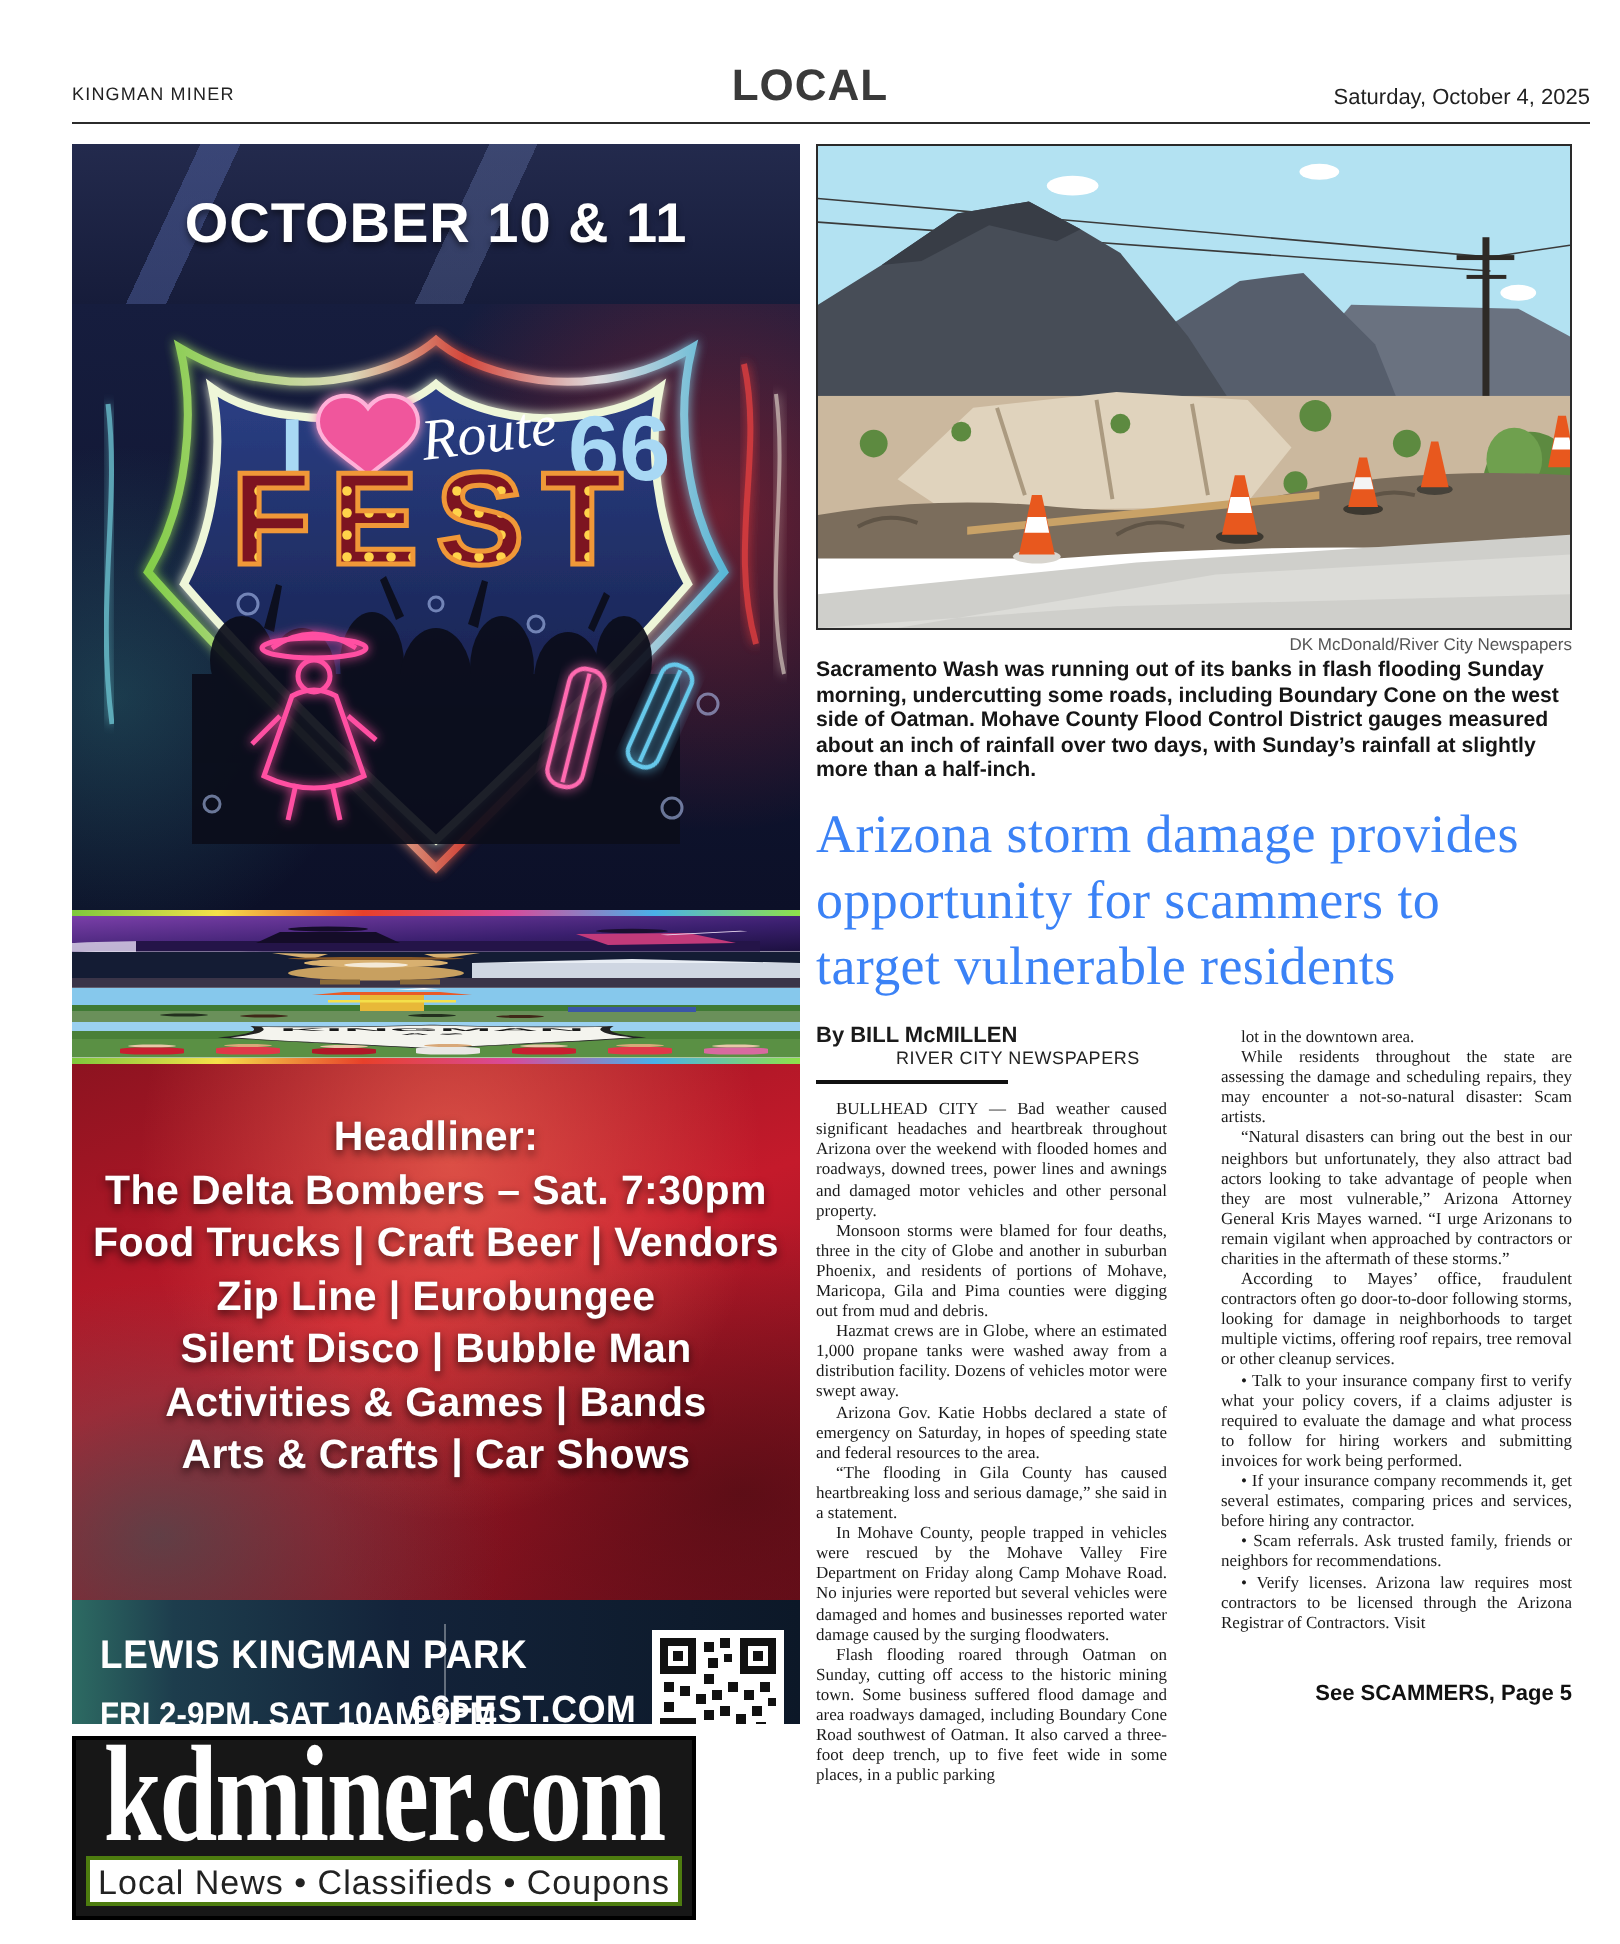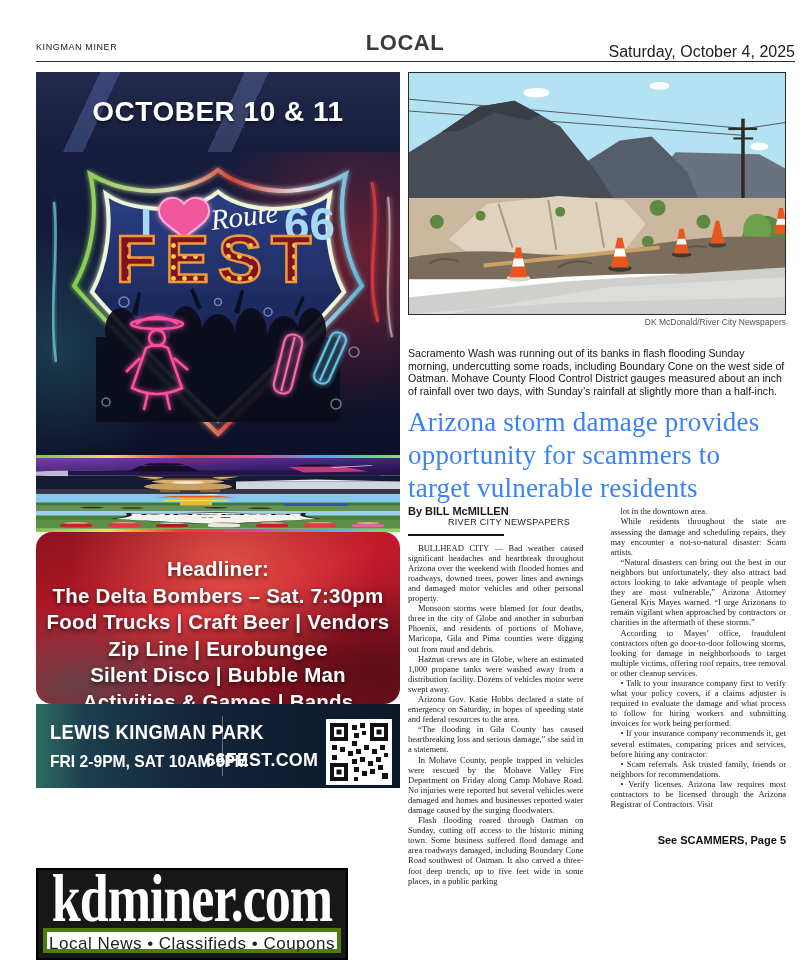--- a/index.html
+++ b/index.html
@@ -3,69 +3,69 @@
 <meta charset="utf-8">
 <style>
   html,body{margin:0;padding:0;}
   body{
     width:810px;height:972px;background:#ffffff;position:relative;overflow:hidden;
     font-family:"Liberation Sans", sans-serif;color:#1a1a1a;
   }
   
   .masthead{position:absolute;left:36px;top:42px;font-size:9px;letter-spacing:.6px;color:#222;}
   .section-title{position:absolute;left:0;right:0;top:30px;text-align:center;font-size:22px;font-weight:bold;color:#3a3a3a;letter-spacing:.5px;}
-  .page-date{position:absolute;right:15px;top:43px;font-size:16px;color:#222;}
+  .page-date{position:absolute;right:15px;top:43px;font-size:11px;color:#222;}
   .header-rule{position:absolute;left:36px;right:15px;top:61px;border-top:1.5px solid #2b2b2b;}
 
   
   .fest-ad{position:absolute;left:36px;top:72px;width:364px;height:790px;overflow:hidden;}
   .ad-top{height:80px;background:
     linear-gradient(115deg, transparent 0 16%, rgba(95,115,185,.38) 16% 21%, transparent 21% 52%, rgba(125,145,205,.28) 52% 58%, transparent 58%),
     linear-gradient(#232a4d,#161c3a);
     display:flex;align-items:center;justify-content:center;}
   .ad-dates{font-size:28px;font-weight:bold;color:#fff;letter-spacing:.5px;text-shadow:0 2px 3px rgba(0,0,0,.5);}
   .ad-shield{height:303px;position:relative;background:
     radial-gradient(circle at 88% 35%, rgba(215,40,45,.45), transparent 42%),
     radial-gradient(circle at 6% 65%, rgba(70,200,185,.22), transparent 32%),
     linear-gradient(#161d3e,#0c1028);}
   .ad-shield svg{position:absolute;inset:0;}
   .rainbow{height:3px;background:linear-gradient(90deg,#7ec83c,#f5e04a,#e8402a,#d84a9a,#4ab0e8,#8fe04a);}
   .ad-photos{height:71px;display:flex;flex-direction:column;}
   .tile{flex:1 1 0;position:relative;overflow:hidden;}
   .tile svg{position:absolute;inset:0;width:100%;height:100%;}
-  .ad-red{height:172px;background:
+  .ad-red{height:268px;background:
     radial-gradient(ellipse at 52% 18%, rgba(255,125,95,.55), transparent 58%),
     radial-gradient(ellipse at 12% 88%, rgba(35,95,95,.55), transparent 38%),
     radial-gradient(ellipse at 92% 80%, rgba(60,10,15,.6), transparent 45%),
     linear-gradient(160deg,#8d1320,#c41a2b 45%,#79101e);
-    padding-top:24px;box-sizing:border-box;border-radius:16px;}
+    padding-top:24px;box-sizing:border-box;}
   .headliner-line{margin:0;color:#fff;font-weight:bold;font-size:20.5px;line-height:26.5px;text-align:center;
     text-shadow:0 2px 4px rgba(0,0,0,.65);letter-spacing:.2px;}
   .ad-bottom{height:84px;position:relative;color:#fff;background:
     linear-gradient(90deg,#2d6b63 0%,#1d3d4d 14%,#13233a 45%,#0c1828 100%);}
   .venue{position:absolute;left:14px;top:17px;font-size:20px;font-weight:bold;letter-spacing:.4px;transform:scaleX(.92);transform-origin:left;}
   .hours{position:absolute;left:14px;top:48px;font-size:17px;font-weight:bold;transform:scaleX(.92);transform-origin:left;}
   .bottom-divider{position:absolute;left:186px;top:12px;bottom:12px;width:1px;background:rgba(255,255,255,.35);}
   .website{position:absolute;right:82px;top:45px;font-size:19px;font-weight:bold;letter-spacing:.3px;transform:scaleX(.94);transform-origin:right;}
   .qr{position:absolute;right:8px;top:15px;width:66px;height:66px;}
 
   
   .kdminer{position:absolute;left:36px;top:868px;width:312px;height:92px;background:#171717;border:2px solid #000;box-sizing:border-box;}
   .kd-site{color:#fff;font-family:"Liberation Serif", serif;font-weight:bold;font-size:52px;text-align:center;
     transform:scaleY(1.32);transform-origin:center 62%;margin-top:1px;letter-spacing:-1px;}
-  .kd-strip{position:absolute;left:5px;right:5px;bottom:5px;height:25px;background:#fff;border:4px solid #4d7c0f;
+  .kd-strip{position:absolute;left:5px;right:5px;bottom:5px;height:25px;background:#fff;border:2px solid #4d7c0f;
     text-align:center;font-size:17px;letter-spacing:.5px;color:#222;line-height:24px;box-sizing:border-box;}
 
   
   .article{position:absolute;left:408px;top:72px;width:378px;}
   .photo-frame{width:378px;height:243px;display:block;border:1px solid #2a2a2a;box-sizing:border-box;}
   .credit{text-align:right;font-size:8.5px;color:#555;margin-top:2px;}
-  .caption{font-size:10.6px;font-weight:normal;line-height:12.6px;color:#151515;margin-top:20px;}
+  .caption{font-size:10.6px;font-weight:bold;line-height:12.6px;color:#151515;margin-top:2px;}
   .headline{font-family:"Liberation Serif", serif;font-size:27px;line-height:33px;color:#3b82f6;margin-top:9px;font-weight:normal;letter-spacing:.2px;}
-  .body-cols{display:flex;gap:27px;margin-top:1px;}
+  .body-cols{display:flex;gap:27px;margin-top:13px;}
   .bcol{width:182px;font-family:"Liberation Serif", serif;font-size:8.5px;line-height:10.1px;text-align:justify;color:#1a1a1a;}
   .bcol p{margin:0;text-indent:10px;}
   .byline{font-size:11px;font-weight:bold;font-family:"Liberation Sans", sans-serif;}
   .source{font-size:9px;color:#222;margin-top:1px;font-family:"Liberation Sans", sans-serif;letter-spacing:.3px;padding-left:40px;}
   .byline-rule{width:96px;border-top:2px solid #111;margin-top:6px;margin-bottom:7px;}
   .jump{font-family:"Liberation Sans", sans-serif;font-size:11px;font-weight:bold;text-align:right;margin-top:26px;color:#111;}
 </style>
 </head>
 <body>
 

